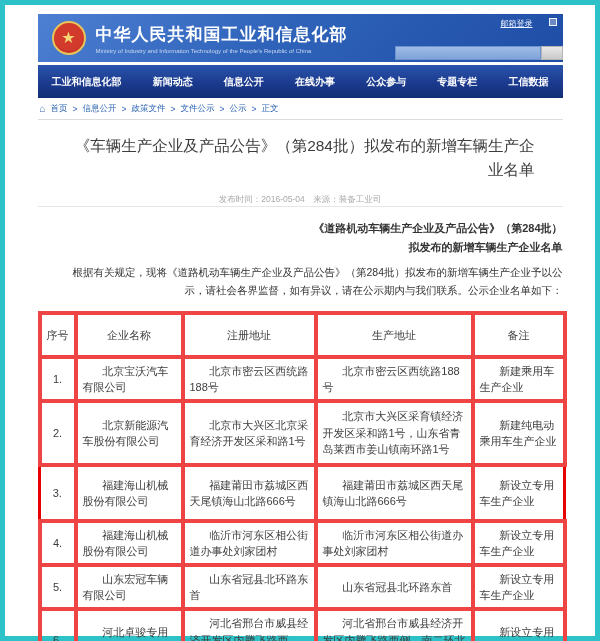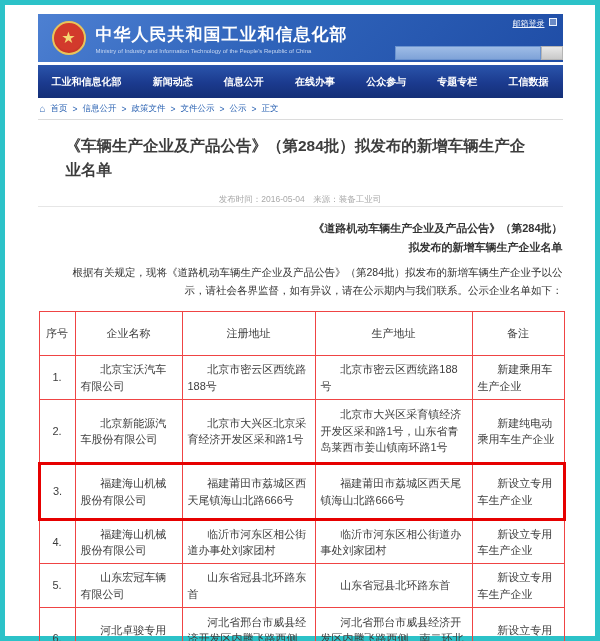--- a/index.html
+++ b/index.html
@@ -10,50 +10,50 @@
 
   
   .banner { height:48px; background:linear-gradient(135deg,#4d80d2 0%,#2f63ba 45%,#1f4da6 100%);
     position:relative; display:flex; align-items:center; }
   .emblem { width:34px; height:34px; border-radius:50%; background:radial-gradient(circle at 50% 45%,#d23a2c 60%,#a8281d 100%);
     border:2px solid #e8c45a; margin-left:14px; display:flex; align-items:center; justify-content:center;
     color:#f5d873; font-size:16px; line-height:1; flex:0 0 auto; }
   .banner-text { margin-left:10px; }
   .banner-title { color:#ffffff; font-size:17px; font-weight:bold; letter-spacing:1px; }
   .banner-sub { color:#c8d8f2; font-size:6px; margin-top:2px; }
-  .mail-login { position:absolute; top:4px; right:6px; display:flex; gap:4px;
+  .mail-login { position:absolute; top:4px; right:6px; display:flex; gap:16px;
     color:#eef3fc; font-size:8px;text-decoration:underline; }
   .mail-icon { width:8px; height:8px; border:1px solid #eef3fc; background:#ffffff55; display:inline-block; }
   .searchbar { position:absolute; right:0; bottom:2px; width:168px; height:14px; display:flex; }
   .search-input { flex:1; height:14px; background:linear-gradient(180deg,#9ebce6,#7fa3d8); border:1px solid #6b93cf; }
   .search-btn { width:22px; height:14px; background:linear-gradient(180deg,#e8e8e8,#c9c9c9); border:1px solid #b5b5b5; }
 
   
   .nav { margin-top:3px; height:33px; background:linear-gradient(180deg,#2a55ab 0%,#1b3a8e 55%,#142f77 100%);
     display:flex; align-items:center; justify-content:space-between; padding:0 14px; }
   .nav-item { color:#ffffff; font-size:10px; font-weight:bold; white-space:nowrap; cursor:pointer; }
 
   
   .crumbs { display:flex; align-items:center; gap:5px; padding:5px 2px 4px 2px;
     font-size:8.5px; color:#2d64b3; border-bottom:1px solid #dcdcdc; }
   .crumb { color:#2d64b3; cursor:pointer; white-space:nowrap; }
   .crumb-sep { color:#2d64b3; }
   .home-icon { color:#2d64b3; font-size:10px; line-height:1; }
 
   
-  .art-title { margin-top:14px; text-align:left; font-size:15.5px; font-weight:bold; color:#3d3d3d;
+  .art-title { margin-top:14px; text-align:right; font-size:15.5px; font-weight:normal; color:#3d3d3d;
     line-height:1.55; padding:0 28px; }
   .art-meta { text-align:center; font-size:8.5px; color:#a9a9a9; margin-top:12px; 
     border-bottom:1px solid #e6e6e6; }
   .sub-title { margin-top:12px; text-align:right; font-size:11px; font-weight:bold; color:#333; line-height:1.7; }
   .body-p { margin-top:8px; font-size:10.5px; color:#333; line-height:1.65; text-indent:2em;text-align:right; }
 
   
   table.list { margin-top:12px; width:525px; border-collapse:collapse; table-layout:fixed; }
-  .list th, .list td { border:1px solid #ef4444; font-size:11px; color:#3d3d3d; font-weight:normal;
+  .list th, .list td { border:4px solid #ef4444; font-size:11px; color:#3d3d3d; font-weight:normal;
     padding:3px 5px; vertical-align:middle; text-align:left; text-indent:1.8em; line-height:1.5;
     overflow:hidden; word-break:break-all; }
   .list col.c-no { width:36px; } .list col.c-name { width:107px; } .list col.c-reg { width:133px; }
   .list col.c-prod { width:157px; } .list col.c-note { width:92px; }
   .list th { text-indent:0; text-align:center; }
   .list td.no { text-indent:0; text-align:center; }
   .list tr.h44 { height:44px; } .list tr.h64 { height:64px; } .list tr.h56 { height:56px; } .list tr.h62 { height:62px; }
   tr.highlighted td { border-top:3px solid #e60000; border-bottom:3px solid #e60000; }
   tr.highlighted td:first-child { border-left:3px solid #e60000; }
   tr.highlighted td:last-child { border-right:3px solid #e60000; }

